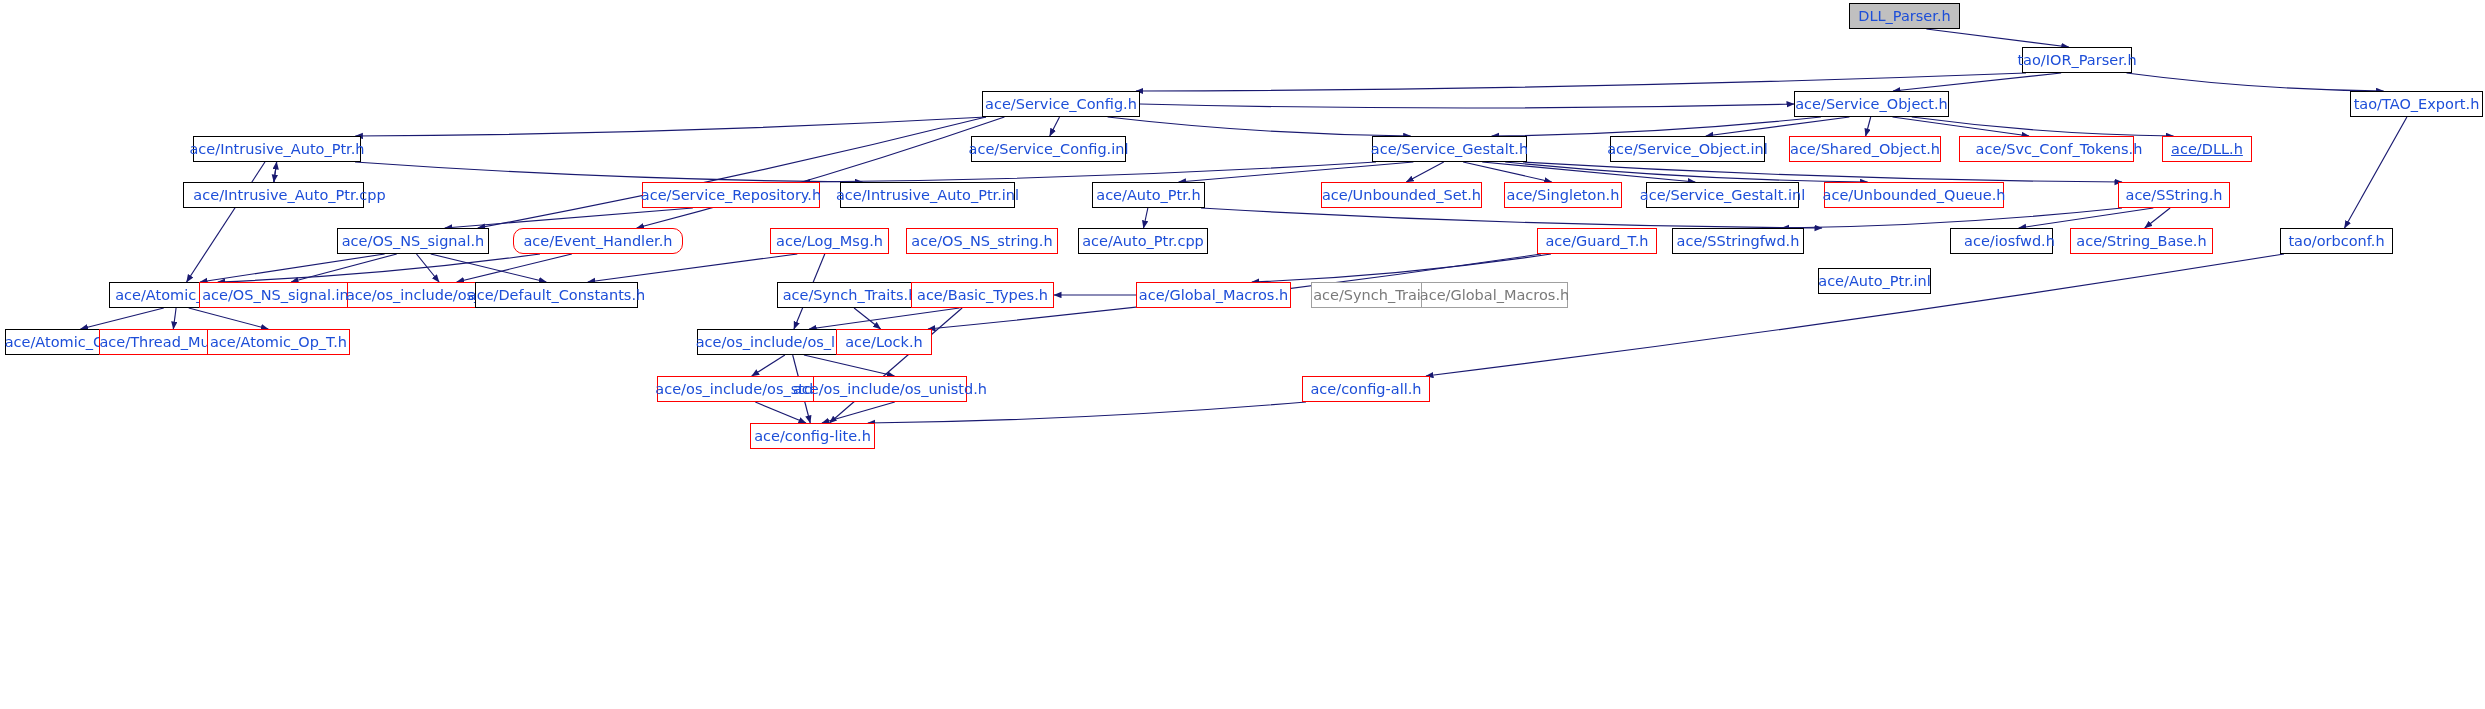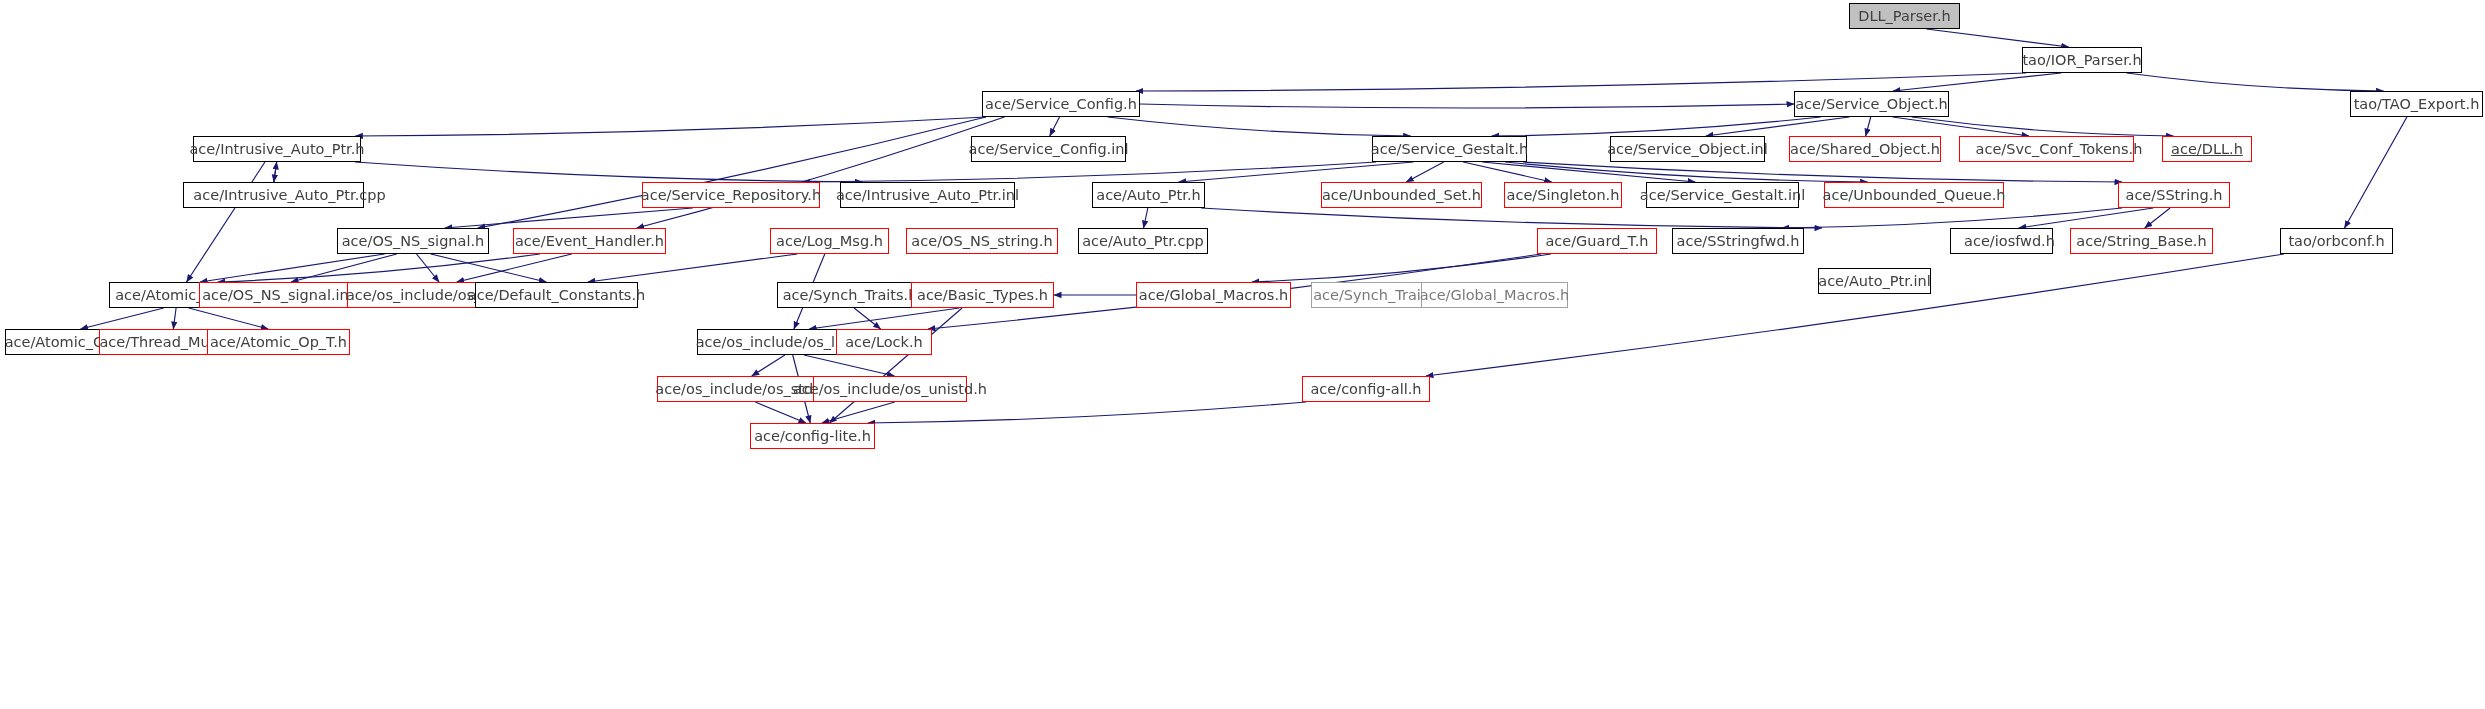--- a/index.html
+++ b/index.html
@@ -14,21 +14,21 @@
   #edges{position:absolute;left:0;top:0;width:2485px;height:709px;}
   .node{
     position:absolute;
     box-sizing:border-box;
     display:flex;
     align-items:center;
     justify-content:center;
     height:26px;
     background:#ffffff;
     border:1px solid #000000;
-    color:#404040;
+    color:#1d4ed8;
     font-size:14.5px;
     line-height:1;
     white-space:nowrap;
     letter-spacing:0px;
     z-index:5;
   }
   .node.red{border-color:#ff0000;}
   .node.grey{border-color:#a0a0a0;color:#7a7a7a;}
   .node.root{background:#c0c0c0;border-color:#000000;}
   .node span{pointer-events:none;}
@@ -99,21 +99,21 @@
         <path d="M1306,402 Q1086.925,420.5 867.85,423" marker-end="url(#ah)"></path>
         <path d="M2284,254 Q1855,323 1426,376" marker-end="url(#ah)"></path>
         <path d="M854.08,308 Q867.34,318.5 880.6,329" marker-end="url(#ah)"></path>
         <path d="M1136,295 Q1095,295 1054,295" marker-end="url(#ah)"></path>
         <path d="M2406.9,117 Q2375.7,172.5 2344.5,228" marker-end="url(#ah)"></path>
       </g>
   </svg>
 <div class="node root" style="left: 1849px; top: 3px; width: 111px;">
       <span>DLL_Parser.h</span>
     </div>
-    <div class="node" style="left: 2022px; top: 47px; width: 120px;">
+    <div class="node" style="left: 2022px; top: 47px; width: 110px;">
       <span>tao/IOR_Parser.h</span>
     </div>
     <div class="node" style="left: 2350px; top: 91px; width: 133px;">
       <span>tao/TAO_Export.h</span>
     </div>
     <div class="node" style="left: 982px; top: 91px; width: 158px;">
       <span>ace/Service_Config.h</span>
     </div>
     <div class="node" style="left: 1794px; top: 91px; width: 155px;">
       <span>ace/Service_Object.h</span>
@@ -162,21 +162,21 @@
     </div>
     <div class="node red" style="left: 1824px; top: 182px; width: 180px;">
       <span>ace/Unbounded_Queue.h</span>
     </div>
     <div class="node red" style="left: 2118px; top: 182px; width: 112px;">
       <span>ace/SString.h</span>
     </div>
     <div class="node" style="left: 337px; top: 228px; width: 152px;">
       <span>ace/OS_NS_signal.h</span>
     </div>
-    <div class="node red" style="left: 513px; top: 228px; width: 153px;">
+    <div class="node red" style="left: 513px; top: 228px; width: 170px; border-radius: 10px;">
       <span>ace/Event_Handler.h</span>
     </div>
     <div class="node red" style="left: 770px; top: 228px; width: 119px;">
       <span>ace/Log_Msg.h</span>
     </div>
     <div class="node red" style="left: 906px; top: 228px; width: 152px;">
       <span>ace/OS_NS_string.h</span>
     </div>
     <div class="node" style="left: 1078px; top: 228px; width: 130px;">
       <span>ace/Auto_Ptr.cpp</span>

